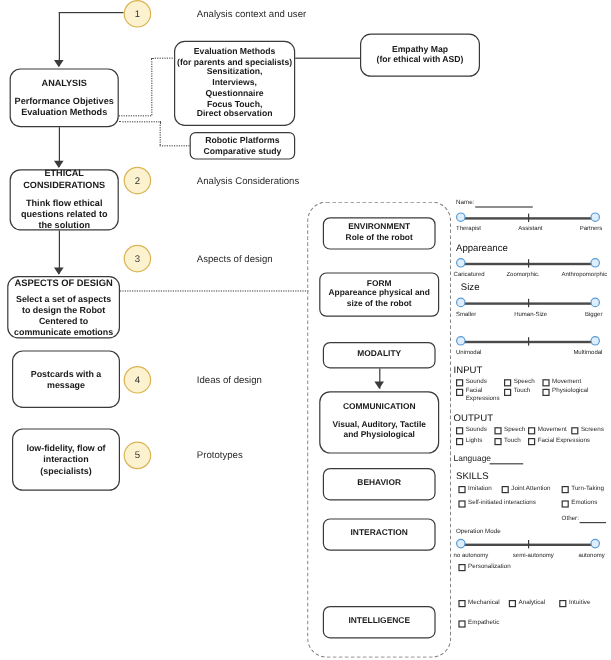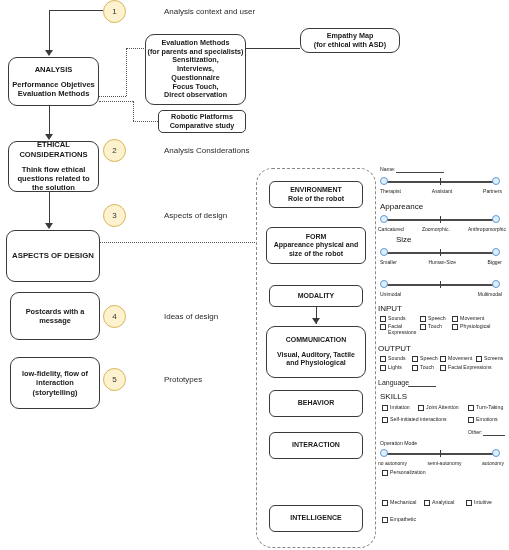--- a/index.html
+++ b/index.html
@@ -124,28 +124,29 @@
     <div class="ttl">ETHICAL</div>
     <div class="ttl">CONSIDERATIONS</div>
     <div class="sub" style="margin-top:6px;padding:0 4px;">Think flow ethical questions related to the solution</div>
   </div>
 
   <div class="ln vln" style="left:49px;top:192px;width:1px;height:36px;"></div>
   <div class="arrow" style="left:45px;top:223px;"></div>
 
   <div class="box" style="left:6px;top:230px;width:94px;height:52px;font-size:7.4px;">
     <div class="ttl" style="font-size:7.8px;">ASPECTS OF DESIGN</div>
+    <div class="sub" style="margin-top:5px;padding:0 3px;">Select a set of aspects  to design the Robot Centered to communicate emotions</div>
   </div>
 
   <div class="box" style="left:10px;top:292px;width:90px;height:48px;font-size:7.4px;">
     <div class="sub">Postcards with a message</div>
   </div>
 
   <div class="box" style="left:10px;top:357px;width:90px;height:52px;font-size:7.4px;">
-    <div class="sub" style="padding:0 5px;">low-fidelity, flow of interaction (storytelling)</div>
+    <div class="sub" style="padding:0 5px;">low-fidelity, flow of interaction (specialists)</div>
   </div>
 
   <div class="circle" style="left:103px;top:0px;">
     <span>1</span>
   </div>
   <div class="steplabel" style="left:133px;top:7px;">Analysis context and user</div>
 
   <div class="circle" style="left:103px;top:139px;">
     <span>2</span>
   </div>
@@ -174,21 +175,21 @@
     <div class="sub">Questionnaire</div>
     <div class="sub">Focus Touch,</div>
     <div class="sub">Direct observation</div>
   </div>
 
   <div class="box" style="left:158px;top:110px;width:88px;height:23px;font-size:7.2px;border-radius:5px;">
     <div class="ttl">Robotic Platforms</div>
     <div class="ttl">Comparative study</div>
   </div>
 
-  <div class="box" style="left:300px;top:28px;width:100px;height:25px;font-size:7.2px;">
+  <div class="box" style="left:300px;top:28px;width:100px;height:36px;font-size:7.2px;">
     <div class="ttl">Empathy Map</div>
     <div class="sub">(for ethical with ASD)</div>
   </div>
 
   <div class="ln hln" style="left:246px;top:48px;width:54px;height:1px;"></div>
 
   <div class="dotline-h" style="left:126px;top:48px;width:20px;"></div>
   <div class="dotline-v" style="left:126px;top:48px;height:48px;"></div>
   <div class="dotline-h" style="left:99px;top:96px;width:27px;"></div>
   <div class="dotline-h" style="left:99px;top:101px;width:34px;"></div>
@@ -256,21 +257,21 @@
       <div class="knob left"></div>
       <div class="tick"></div>
       <div class="knob right"></div>
     </div>
     <div class="s-labels" style="left:0px;top:60px;width:128px;">
       <span>Caricatured</span>
       <span>Zoomorphic.</span>
       <span>Anthropomorphic</span>
     </div>
 
-    <div class="f-head" style="left:18px;top:69px;">Size</div>
+    <div class="f-head" style="left:6px;top:69px;">Size</div>
     <div class="slider" style="left:2px;top:82px;width:120px;">
       <div class="track"></div>
       <div class="knob left"></div>
       <div class="tick"></div>
       <div class="knob right"></div>
     </div>
     <div class="s-labels" style="left:2px;top:93px;width:122px;">
       <span>Smaller</span>
       <span>Human-Size</span>
       <span>Bigger</span>

